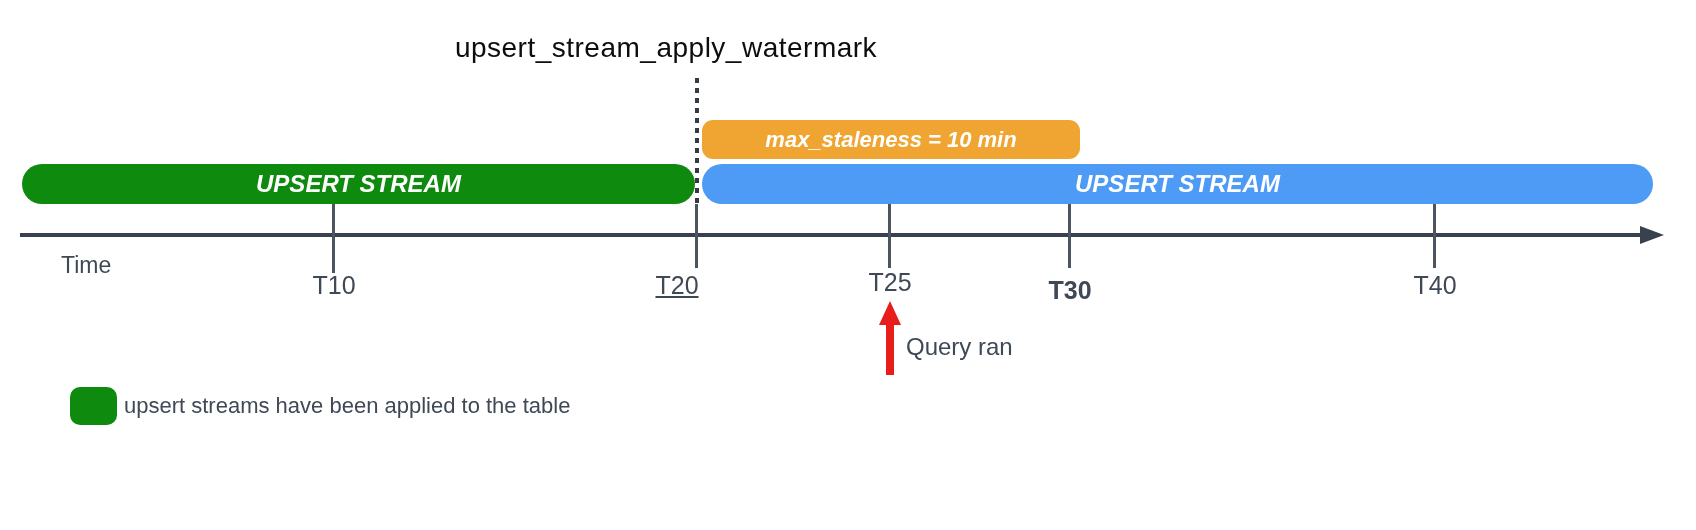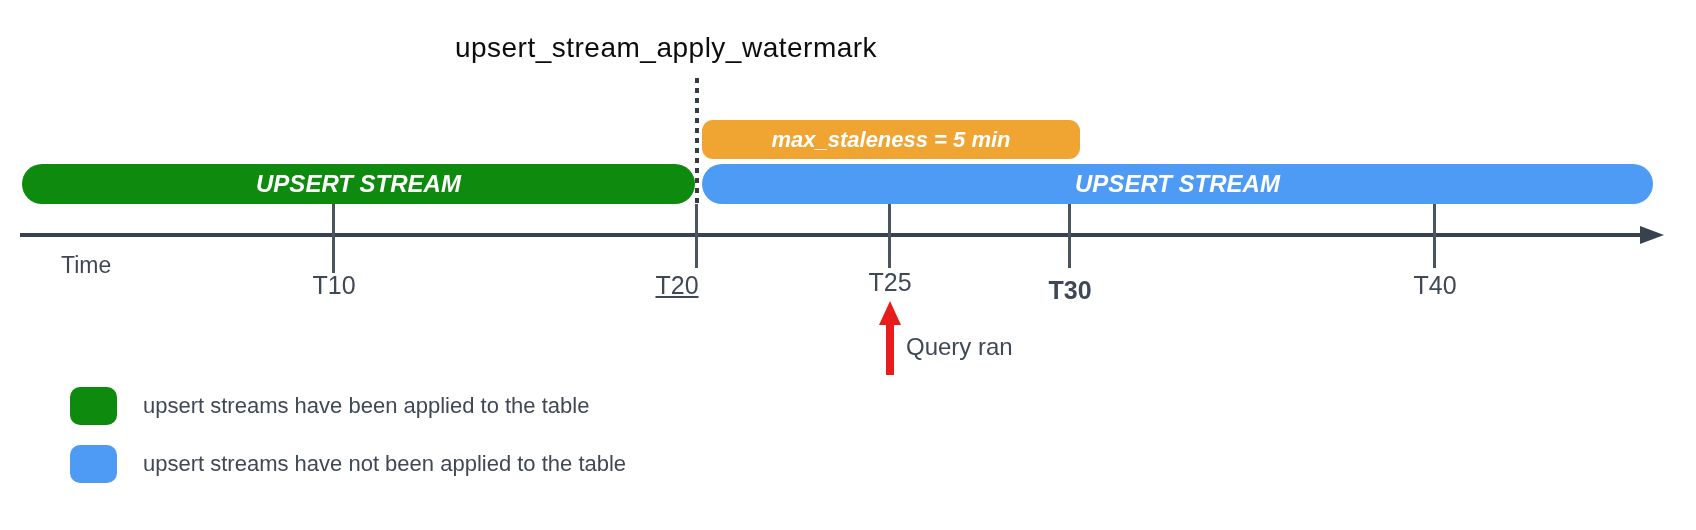--- a/index.html
+++ b/index.html
@@ -84,21 +84,21 @@
   .query-arrow-shaft {
     left: 886px; top: 323px; width: 8px; height: 52px;
     background: var(--red, #e71d1c);
   }
   .query-ran-label {
     left: 906px; top: 333px;
     font-size: 24px; color: var(--label_text, #3f4955);
   }
 
   .legend-row {
-    left: 70px; display: flex; align-items: center; gap: 26px;
+    left: 70px; display: flex; align-items: center; gap: 7px;
   }
   .legend-row-1 { top: 387px; }
   .legend-row-2 { top: 445px; }
   .legend-swatch {
     width: 47px; height: 38px; border-radius: 10px; flex: 0 0 auto;
   }
   .legend-swatch.green { background: var(--green, #0e8a0e); }
   .legend-swatch.blue  { background: var(--blue, #4d9bf5); }
   .legend-label {
     font-size: 22px; color: var(--label_text, #3f4955);
@@ -108,21 +108,21 @@
 </head>
 <body>
 
 <div class="canvas">
 
   <div class="abs diagram-title">upsert_stream_apply_watermark</div>
 
   <div class="abs watermark-dash"></div>
 
   <div class="abs bar bar-staleness">
-    <span>max_staleness = 5 min</span>
+    <span>max_staleness = 10 min</span>
   </div>
 
   <div class="abs bar bar-green">
     <span>UPSERT STREAM</span>
   </div>
 
   <div class="abs bar bar-blue">
     <span>UPSERT STREAM</span>
   </div>
 
@@ -144,18 +144,14 @@
 
   <div class="abs query-arrow-head"></div>
   <div class="abs query-arrow-shaft"></div>
   <div class="abs query-ran-label">Query ran</div>
 
   <div class="abs legend-row legend-row-1">
     <div class="legend-swatch green"></div>
     <div class="legend-label">upsert streams have been applied to the table</div>
   </div>
 
-  <div class="abs legend-row legend-row-2">
-    <div class="legend-swatch blue"></div>
-    <div class="legend-label">upsert streams have not been applied to the table</div>
-  </div>
 
 </div>
 
 </body></html>

